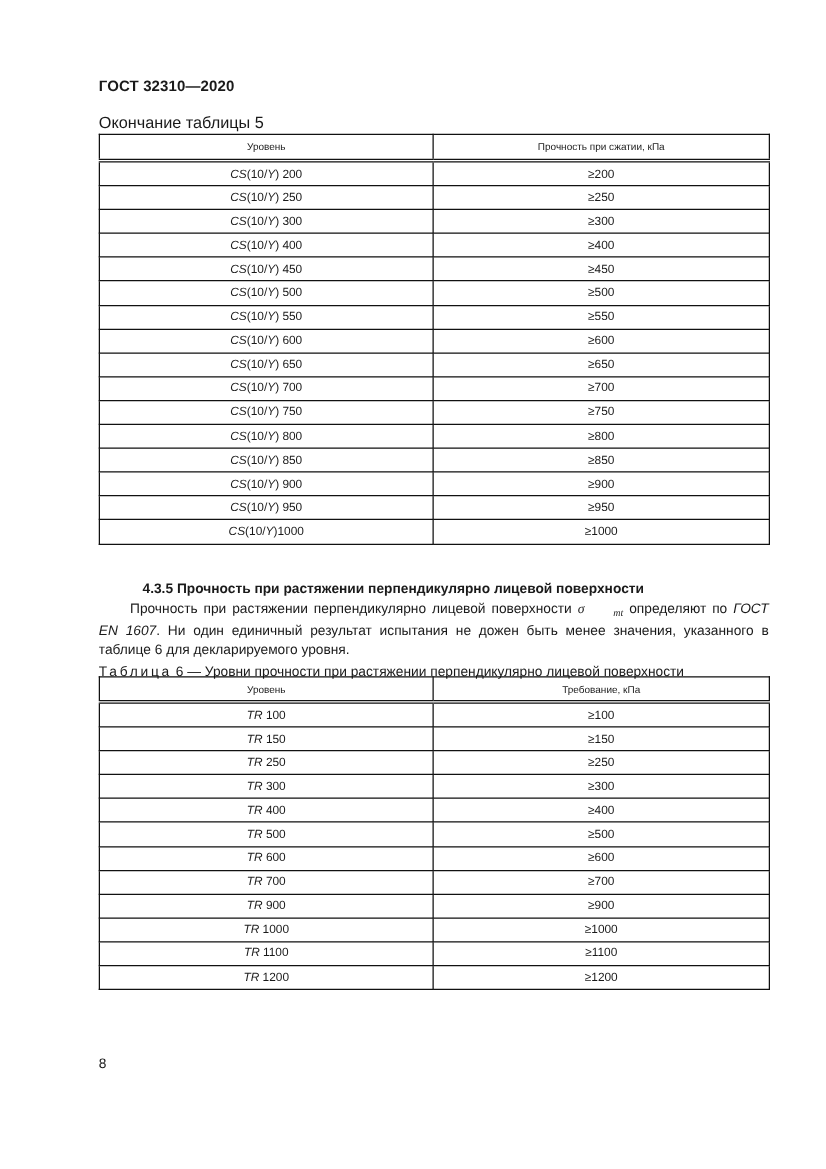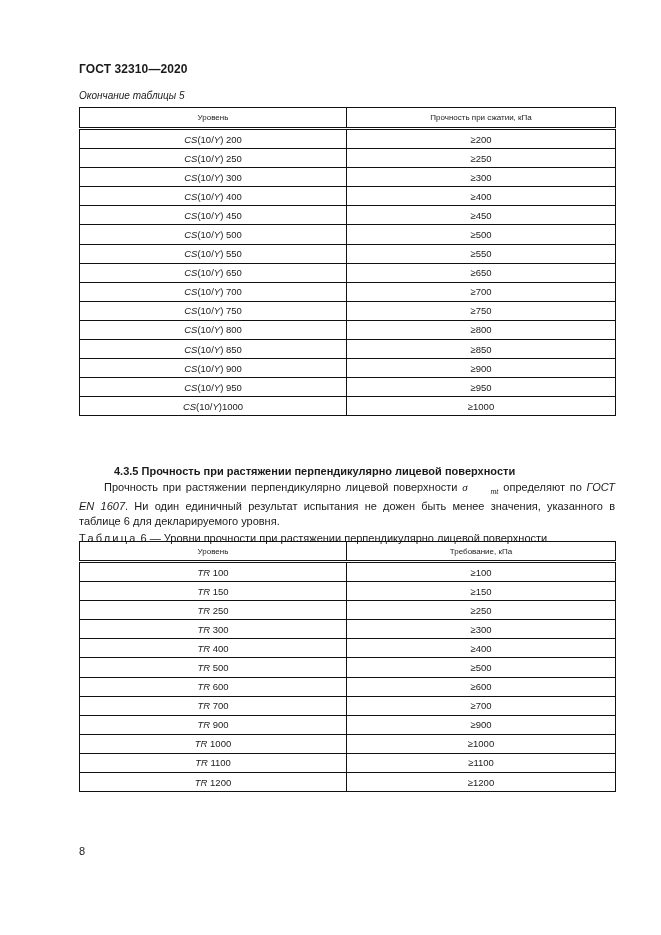--- a/index.html
+++ b/index.html
@@ -6,21 +6,21 @@
   body {
     width: 661px; height: 935px; position: relative; overflow: hidden;
     font-family: "Liberation Sans", sans-serif; color: #1a1a1a;
   }
   .std-title {
     position: absolute; left: 79px; top: 62px;
     font-weight: bold; font-size: 12px; letter-spacing: 0.1px;
   }
   .table-caption-cont {
     position: absolute; left: 79px; top: 90px;
-    font-style: italic; font-size: 10px;
+    font-size: 13px;
   }
   table.grid {
     position: absolute; left: 79px; width: 536px;
     border-collapse: collapse; table-layout: fixed;
     font-size: 9.5px;
   }
   table.grid td, table.grid th {
     border: 1px solid #111; text-align: center; padding: 0; vertical-align: middle;
   }
   table.grid th { font-weight: normal; font-size: 8px; }
@@ -94,20 +94,24 @@
       </tr>
       <tr>
         <td><span class="it">CS</span><span>(10/</span><span class="it">Y</span><span>) 500</span></td>
         <td>≥500</td>
       </tr>
       <tr>
         <td><span class="it">CS</span><span>(10/</span><span class="it">Y</span><span>) 550</span></td>
         <td>≥550</td>
       </tr>
       <tr>
+        <td><span class="it">CS</span><span>(10/</span><span class="it">Y</span><span>) 600</span></td>
+        <td>≥600</td>
+      </tr>
+      <tr>
         <td><span class="it">CS</span><span>(10/</span><span class="it">Y</span><span>) 650</span></td>
         <td>≥650</td>
       </tr>
       <tr>
         <td><span class="it">CS</span><span>(10/</span><span class="it">Y</span><span>) 700</span></td>
         <td>≥700</td>
       </tr>
       <tr>
         <td><span class="it">CS</span><span>(10/</span><span class="it">Y</span><span>) 750</span></td>
         <td>≥750</td>

